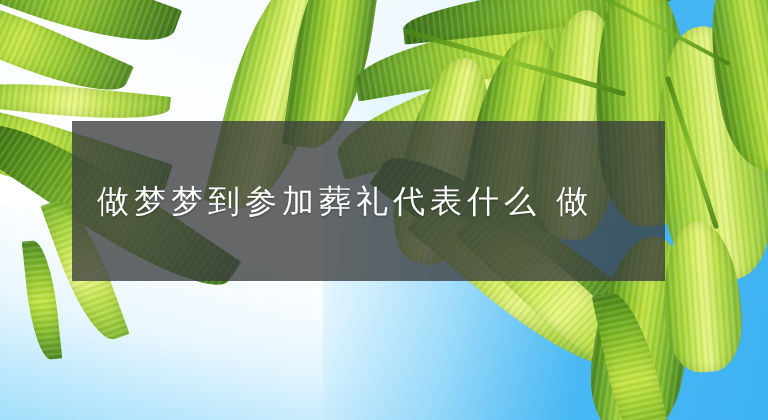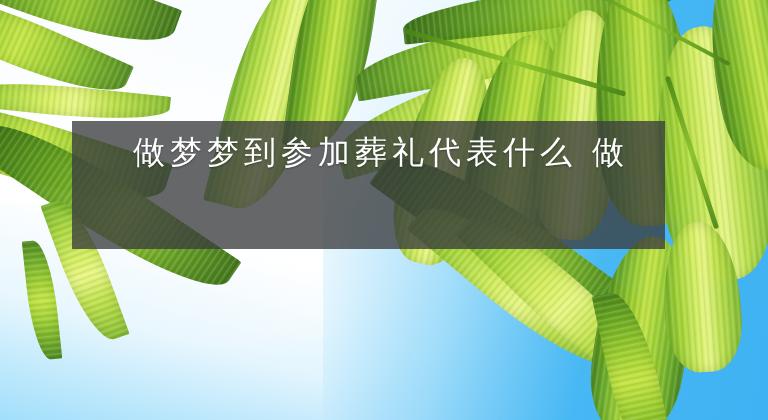--- a/index.html
+++ b/index.html
@@ -78,23 +78,23 @@
   }
   .pod i{border-radius:48% 48% 42% 42% / 58% 58% 34% 34%;}
   .pod::after{border-radius:48% 48% 42% 42% / 58% 58% 34% 34%;}
   .blade i{border-radius:62% 2% 62% 2%;}
   .blade::after{border-radius:62% 2% 62% 2%;}
   .stem{position:absolute;background:linear-gradient(90deg,rgba(70,130,22,.9),rgba(140,195,44,.95),rgba(70,130,22,.9));border-radius:3px;}
 
   
   .caption-band{
     position:absolute;
-    left:72px;top:121px;width:593px;height:128px;
+    left:72px;top:121px;width:593px;height:160px;
     background:rgba(58,60,62,.78);
-    display:flex;flex-direction:row;justify-content:center;
+    display:flex;flex-direction:column;justify-content:center;
   }
   .caption-line{
     color:#ffffff;
     font-family:"DejaVu Sans","Liberation Sans",sans-serif;
     font-size:32px;
     line-height:62px;
     letter-spacing:5px;
     padding-left:25px;
     white-space:nowrap;
     text-shadow:0 1px 2px rgba(0,0,0,.35);

